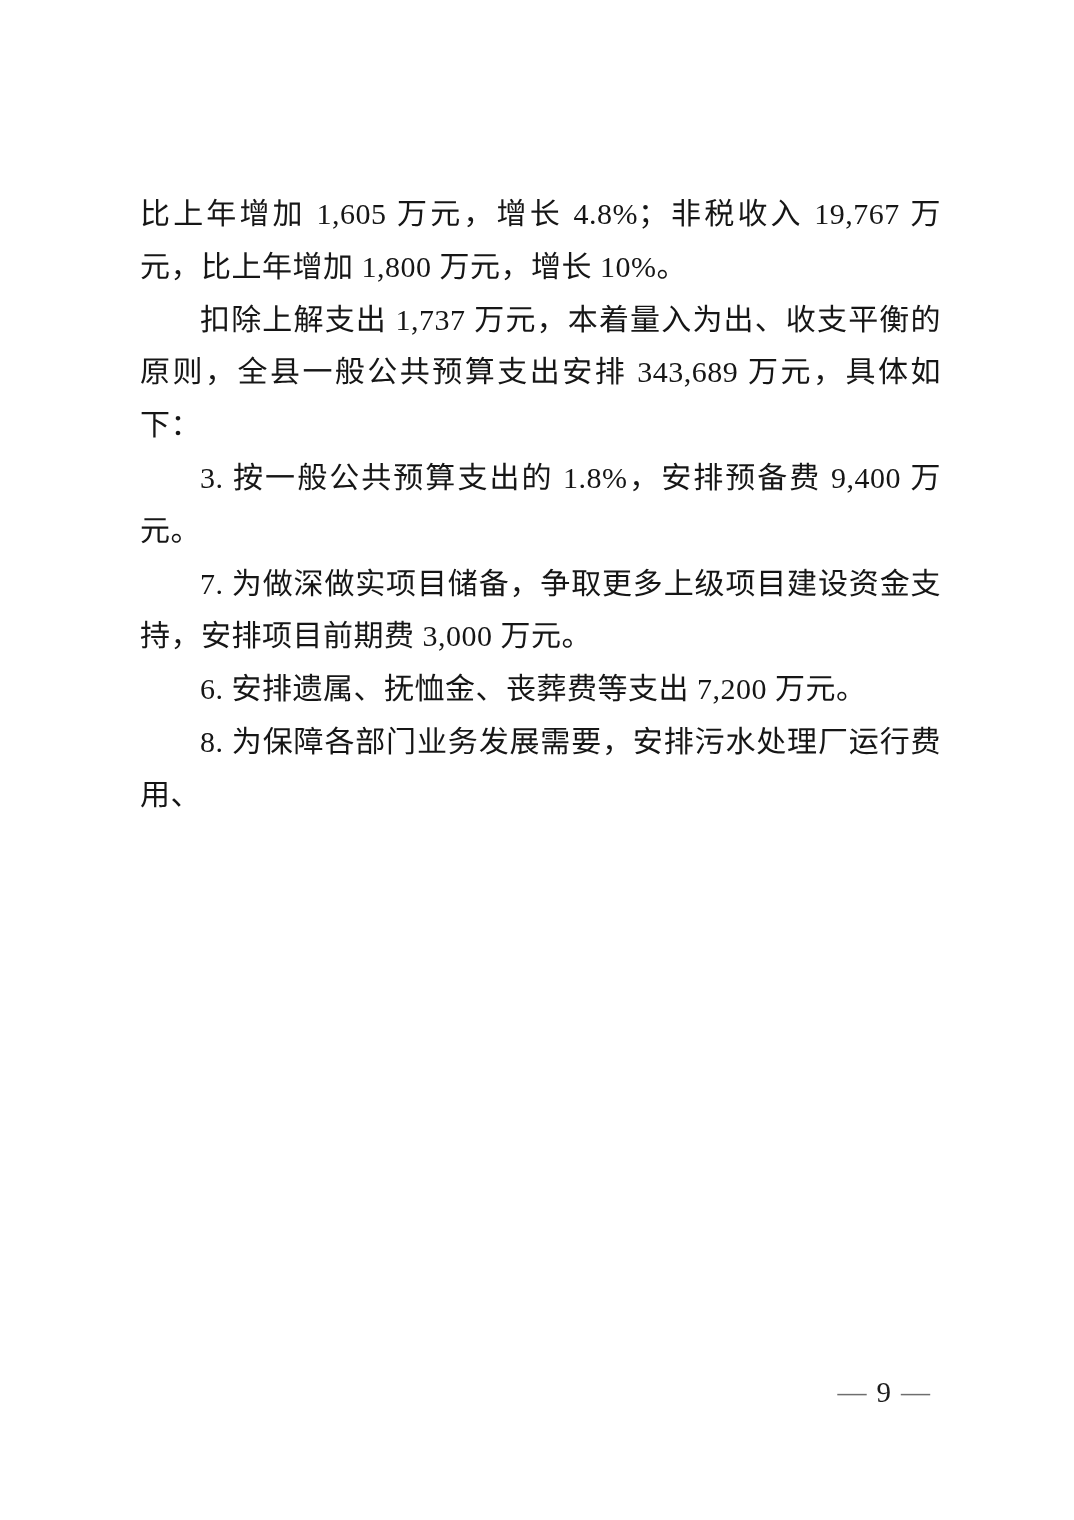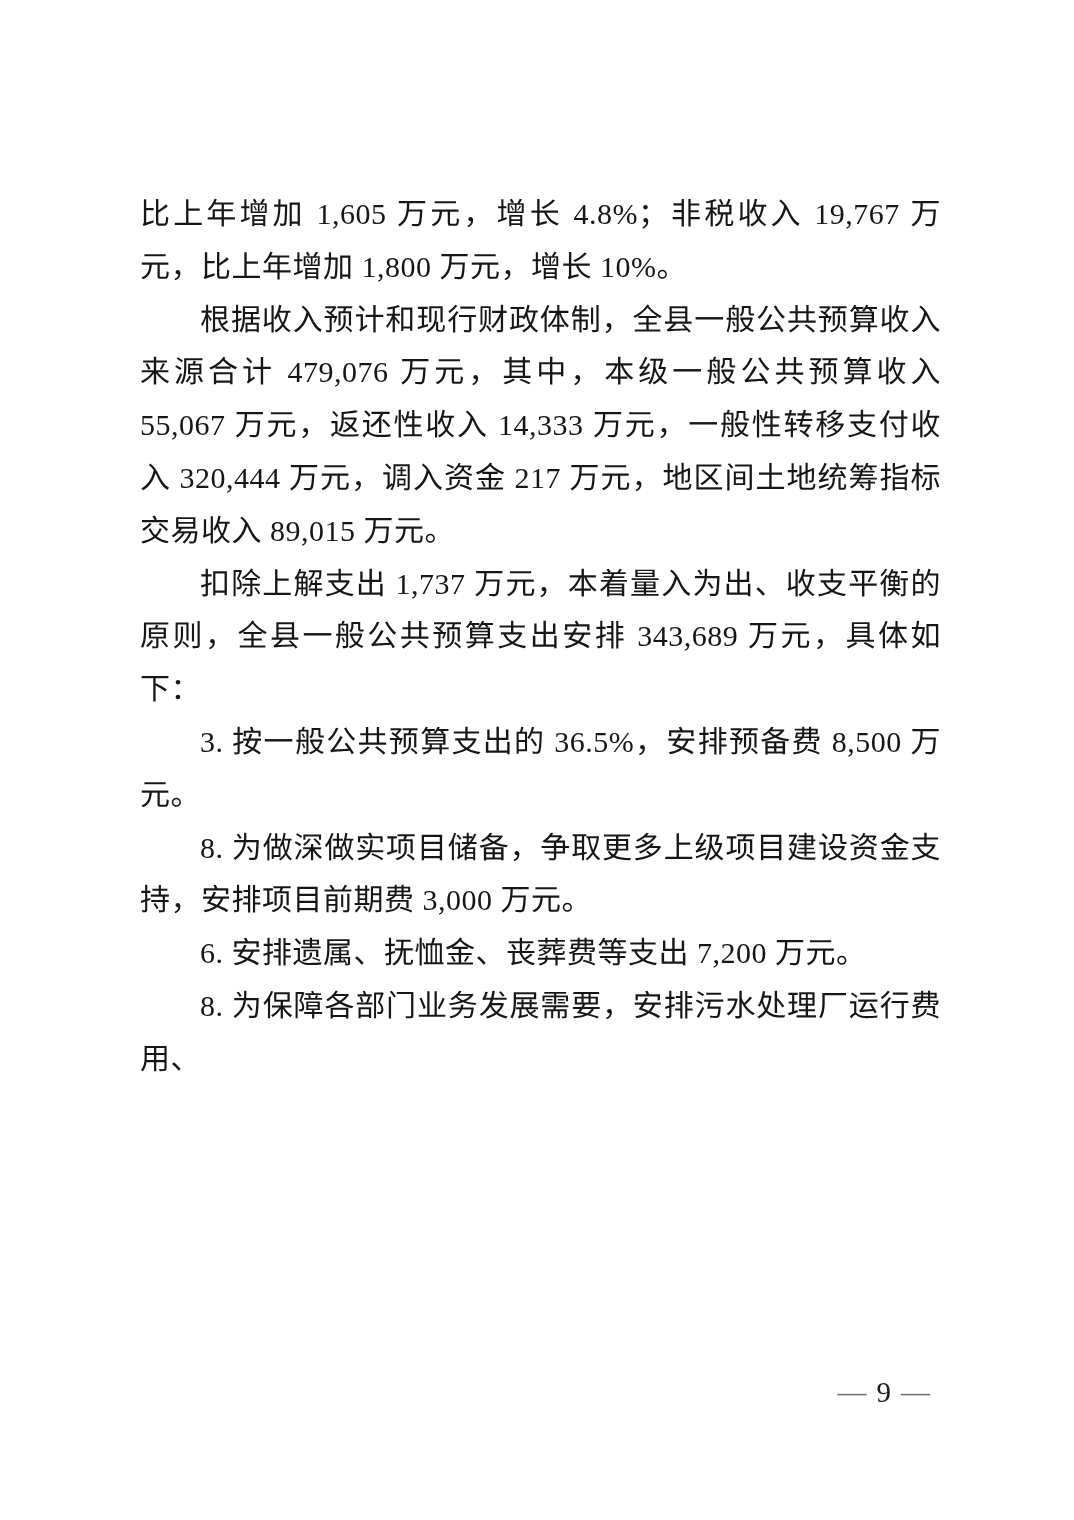--- a/index.html
+++ b/index.html
@@ -59,24 +59,23 @@
     color: #1c1c1c;
   }
 </style>
 </head>
 <body>
 
 <div class="page">
 
   <div class="text-block">
     <p class="no-indent">比上年增加 1,605 万元，增长 4.8%；非税收入 19,767 万元，比上年增加 1,800 万元，增长 10%。</p>
-    <p>根据收入预计和现行财政体制，全县一般公共预算收入来源合计 479,076 万元，其中，本级一般公共预算收入 55,067 万元，返还性收入 14,333 万元，一般性转移支付收入 320,444 万元，调入资金 217 万元，地区间土地统筹指标交易收入 89,015 万元。</p>
     <p>扣除上解支出 1,737 万元，本着量入为出、收支平衡的原则，全县一般公共预算支出安排 343,689 万元，具体如下：</p>
-    <p>3. 按一般公共预算支出的 36.5%，安排预备费 8,500 万元。</p>
-    <p>8. 为做深做实项目储备，争取更多上级项目建设资金支持，安排项目前期费 3,000 万元。</p>
+    <p>3. 按一般公共预算支出的 1.8%，安排预备费 9,400 万元。</p>
+    <p>7. 为做深做实项目储备，争取更多上级项目建设资金支持，安排项目前期费 3,000 万元。</p>
     <p>6. 安排遗属、抚恤金、丧葬费等支出 7,200 万元。</p>
     <p>8. 为保障各部门业务发展需要，安排污水处理厂运行费用、</p>
   </div>
 
   <div class="page-footer">
     <span class="dash">—</span><span class="num">9</span><span class="dash">—</span>
   </div>
 
 </div>
 

